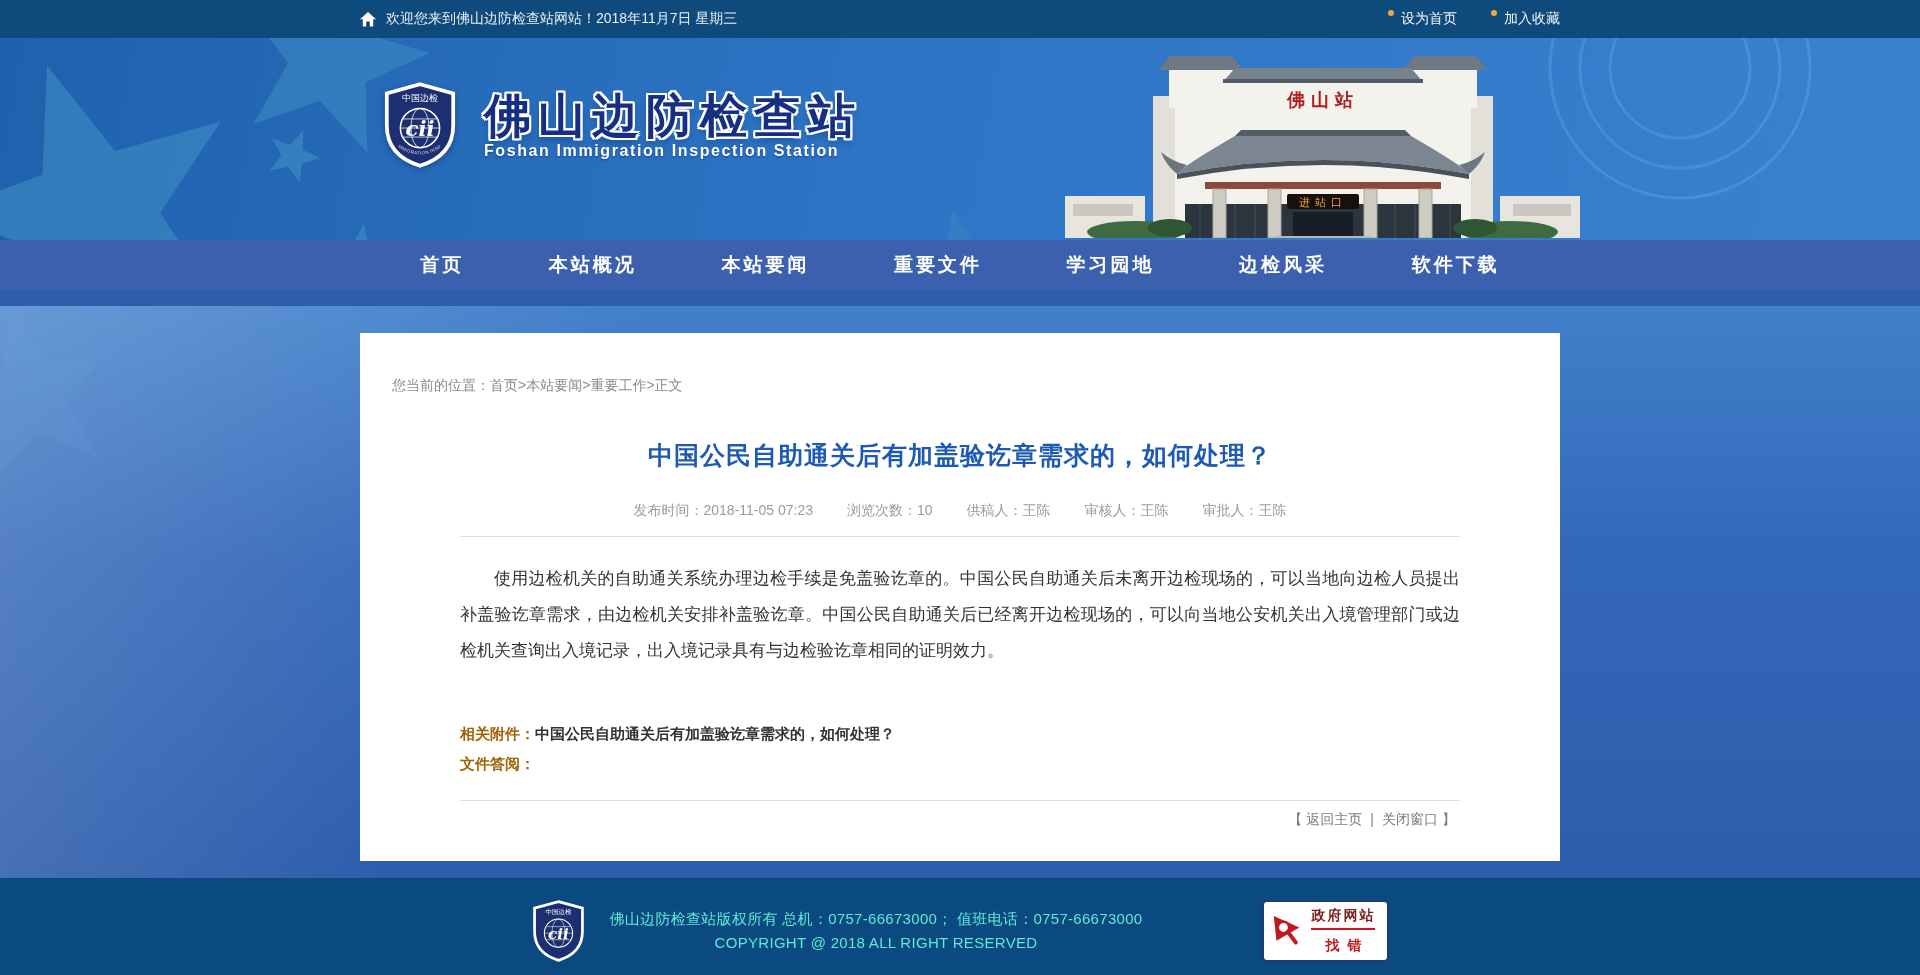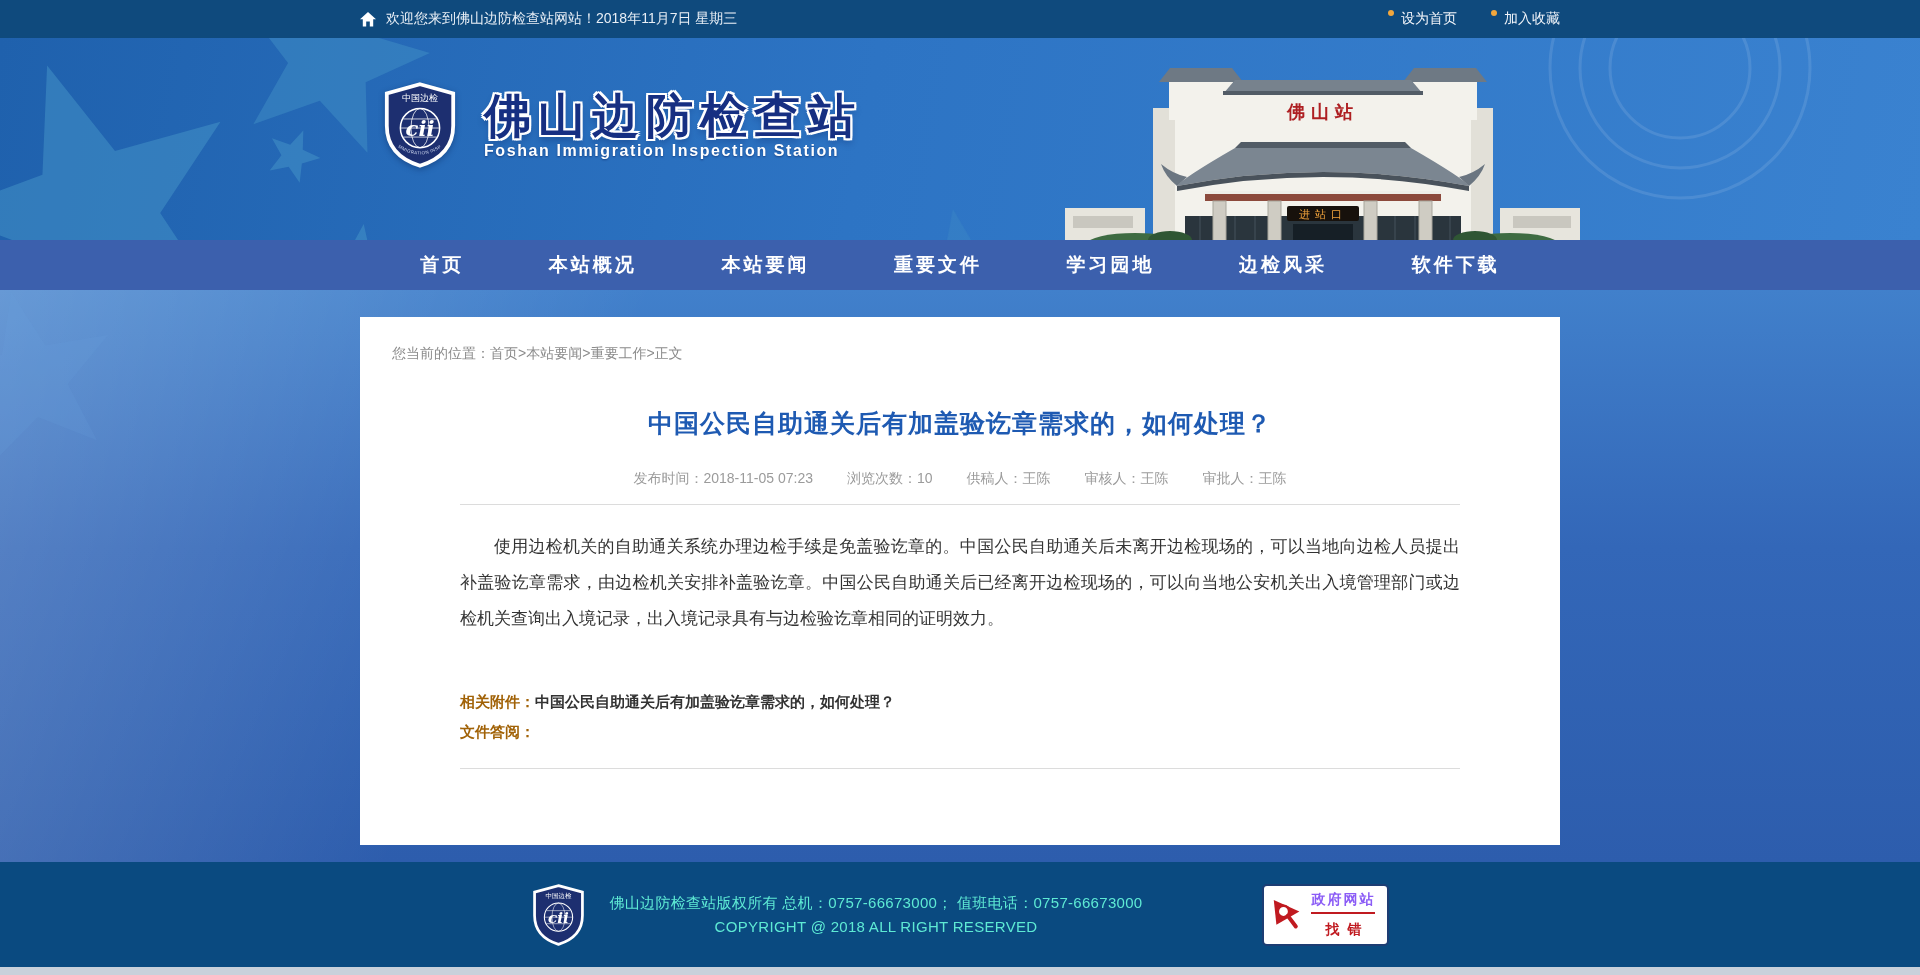--- a/index.html
+++ b/index.html
@@ -28,37 +28,37 @@
   .brand { position: absolute; left: 22px; top: 44px; display: flex; align-items: center; gap: 26px; }
   .logo-svg { height: 86px; width: 76px; filter: drop-shadow(0 2px 3px rgba(0,20,70,.35)); }
   .site-name {
     font-family: "DejaVu Serif", "Liberation Serif", serif;
     font-size: 47px; font-weight: bold; color: #162f82; letter-spacing: 7px; line-height: 1.1;
     text-shadow: -2px -2px 0 #fff, 0 -2px 0 #fff, 2px -2px 0 #fff, -2px 0 0 #fff,
                  2px 0 0 #fff, -2px 2px 0 #fff, 0 2px 0 #fff, 2px 2px 0 #fff, 0 5px 7px rgba(0,20,80,.35);
   }
   .site-name-en { color: #ffffff; font-weight: bold; font-size: 16px; letter-spacing: 1.6px;
     text-shadow: 0 1px 2px rgba(0,20,80,.5); }
-  .building { position: absolute; left: 1065px; top: 20px; width: 515px; height: 192px; }
+  .building { position: absolute; left: 1065px; top: 8px; width: 515px; height: 192px; }
   .building svg { width: 100%; height: 100%; }
 
   
   .navbar { height: 50px; background: #3c60ad; }
   .nav-inner { display: flex; justify-content: space-around; align-items: center; height: 100%; padding: 0 30px; }
   .nav-item { color: #ffffff; font-size: 19px; font-weight: bold; letter-spacing: 3px; }
 
   
   .main { height: 572px; position: relative;
     background:
       linear-gradient(115deg, rgba(255,255,255,.20) 0%, rgba(255,255,255,0) 30%),
       linear-gradient(180deg, #4180cb 0%, #3367b8 45%, #2d5dad 100%);
   }
   .main-deco { position: absolute; left: 0; top: 0; width: 500px; height: 572px; pointer-events: none; }
-  .card { width: 1200px; height: 528px; margin: 0 auto; position: relative; top: 27px;
-    background: #ffffff; padding: 28px 32px 0; }
+  .card { width: 1200px; height: 528px; margin: 16px auto; position: relative; top: 27px;
+    background: #ffffff; padding: 44px 32px 0; }
   .breadcrumb { color: #8b8b8b; font-size: 14px; }
   .breadcrumb a { color: #8b8b8b; }
   .article-title { text-align: center; color: #1e5ab2; font-size: 25px; font-weight: bold;
     margin: 44px 0 0; letter-spacing: 1px; }
   .meta { display: flex; justify-content: center; gap: 34px; color: #9b9b9b; font-size: 14px; margin-top: 30px; align-items: flex-end; }
   .rule { border: none; border-top: 1px solid #dcdcdc; margin: 16px 68px 0; }
   .body-text { margin: 24px 68px 0; font-size: 17px; line-height: 36px; color: #333333;
     text-align: justify; text-indent: 2em; }
   .attachments { margin: 54px 68px 0; font-size: 15px; }
   .attach-row { margin-bottom: 9px; line-height: 21px; }
@@ -71,21 +71,21 @@
   .page-actions .bracket { margin: 0 4px; }
 
   
   .footer { height: 105px; background: #0a4a80; }
   .footer-inner { display: flex; align-items: center; justify-content: center; height: 100%; gap: 24px; }
   .footer-logo-svg { height: 62px; width: 55px; }
   .footer-text { color: #5eead4; font-size: 15px; text-align: center; line-height: 24px; letter-spacing: .3px; }
   .gov-badge { margin-left: 96px; display: flex; align-items: center; gap: 9px;
     background: #ffffff; border: 2px solid #1d3d73; border-radius: 5px; padding: 5px 12px 5px 8px; }
   .badge-text { text-align: center; }
-  .badge-line1 { color: #8b5cf6; font-size: 14px; font-weight: bold; letter-spacing: 2px;
+  .badge-line1 { color: #7f1d1d; font-size: 14px; font-weight: bold; letter-spacing: 2px;
     border-bottom: 2px solid #c01a20; padding-bottom: 3px; }
   .badge-line2 { color: #c01a20; font-size: 14px; font-weight: bold; letter-spacing: 8px;
     margin-top: 7px; text-indent: 8px; }
   .bottom-strip { height: 8px; background: #c9d1db; }
 </style>
 </head>
 <body>
 
 <div class="topbar">
   <div class="container topbar-inner">
@@ -241,20 +241,23 @@
       <div class="attach-row">
         <span class="blue-label">相关附件：</span><a class="attach-link">中国公民自助通关后有加盖验讫章需求的，如何处理？</a>
       </div>
       <div class="attach-row">
         <span class="blue-label">文件答阅：</span>
       </div>
     </div>
 
     <hr class="rule-2">
 
+    <div class="page-actions">
+      <span class="bracket">【</span><a>返回主页</a><span class="divider">|</span><a>关闭窗口</a><span class="bracket">】</span>
+    </div>
   </div>
 </main>
 
 <footer class="footer">
   <div class="container footer-inner">
     <svg class="footer-logo-svg" viewBox="0 0 100 114">
       <path d="M50 3 L94 15 V58 C94 88 76 103 50 111 C24 103 6 88 6 58 V15 Z" fill="#1d2f70" stroke="#ffffff" stroke-width="5"></path>
       <text x="50" y="25" font-size="12" fill="#ffffff" text-anchor="middle">中国边检</text>
       <circle cx="50" cy="61" r="26" fill="none" stroke="#ffffff" stroke-width="2"></circle>
       <ellipse cx="50" cy="61" rx="12" ry="26" fill="none" stroke="#ffffff" stroke-width="1"></ellipse>

